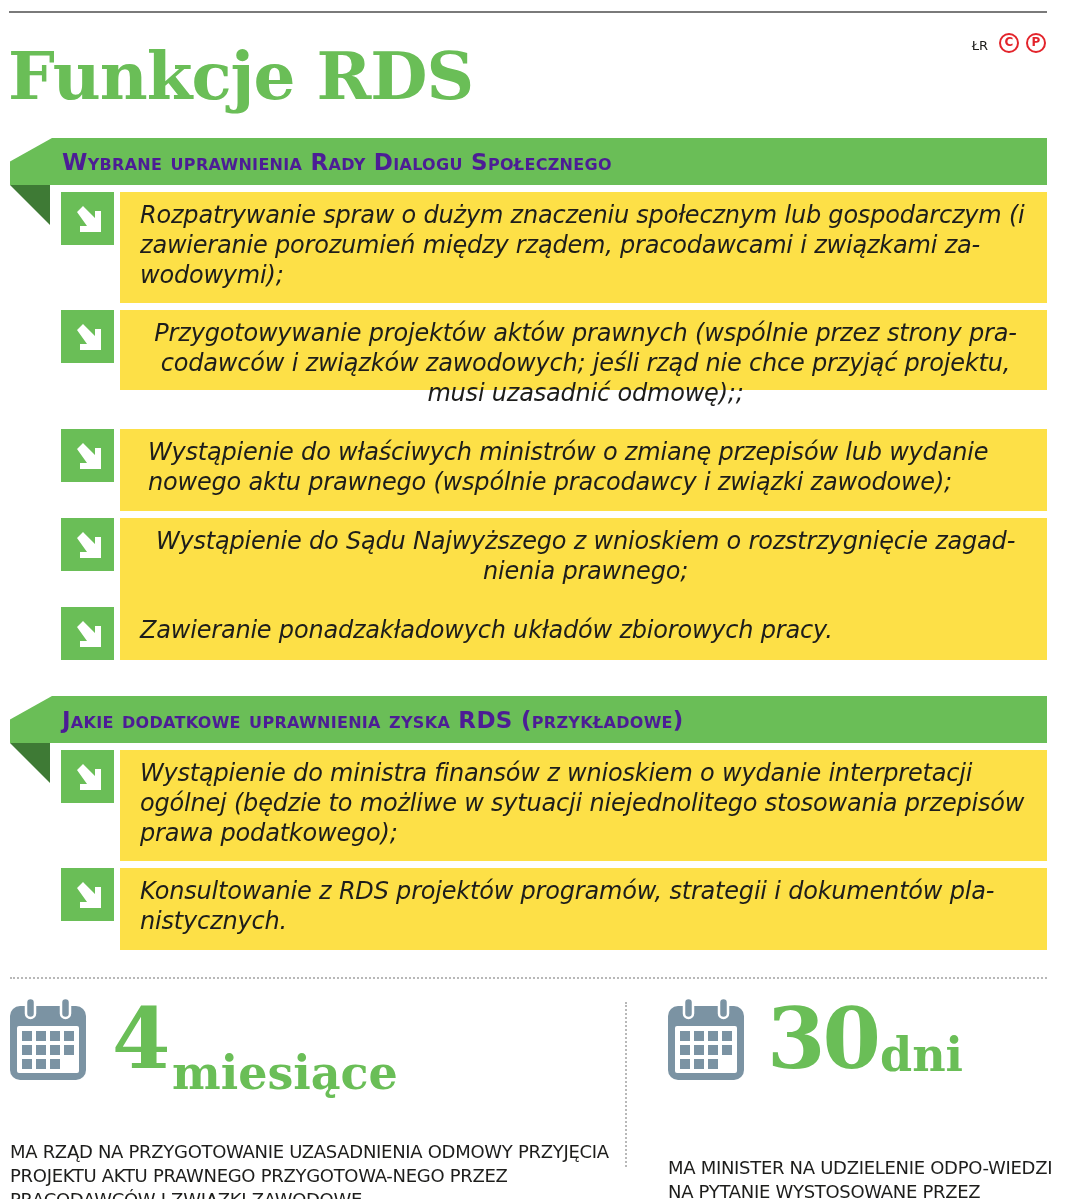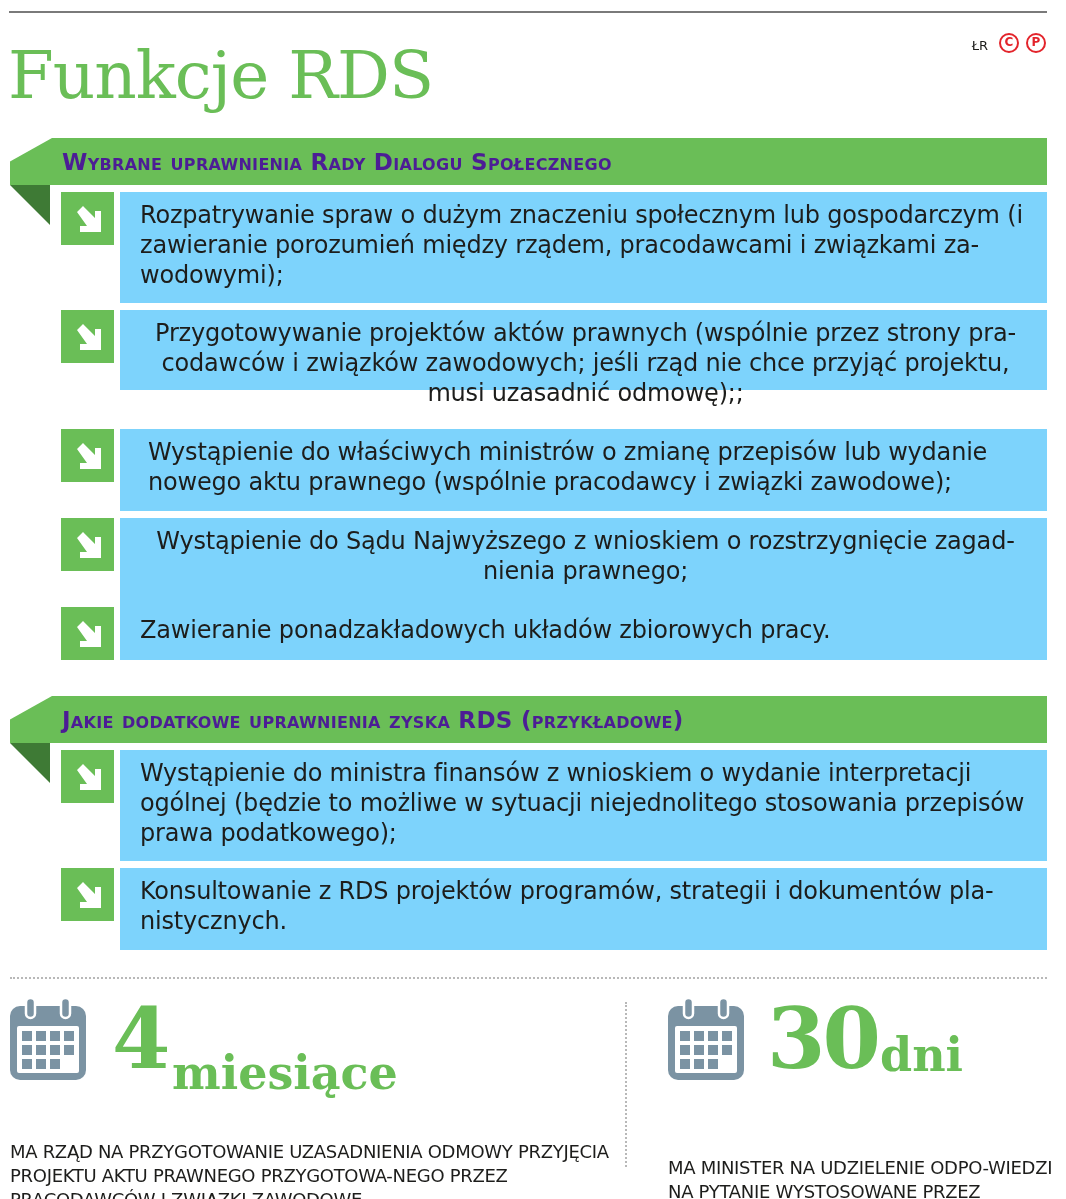--- a/index.html
+++ b/index.html
@@ -3,21 +3,21 @@
   <meta charset="utf-8">
   <style>
     * { box-sizing: border-box; margin: 0; padding: 0; }
     html, body { width: 1066px; height: 1199px; background: #ffffff; overflow: hidden; }
     body { position: relative; font-family: "DejaVu Sans", sans-serif; color: #1d1d1b; }
 
     .top-rule { position: absolute; left: 9px; top: 11px; width: 1038px; height: 2px; background: #7a7a7a; }
 
     .title {
       position: absolute; left: 8px; top: 36px;
-      font-family: "DejaVu Serif", serif; font-weight: normal;
+      font-family: "DejaVu Serif", serif; font-weight: bold;
       font-size: 66px; line-height: 80px; color: #6abe57; letter-spacing: -1px;
     }
     .credits { position: absolute; right: 20px; top: 32px; display: flex; align-items: center; gap: 7px; }
     .credits .author { font-size: 13px; color: #1d1d1b; margin-right: 4px; margin-top: 6px; }
     .credits .cp {
       width: 20px; height: 20px; border: 2.5px solid #e3242b; border-radius: 50%;
       color: #e3242b; font-weight: bold; font-size: 12px; line-height: 15px; text-align: center;
       font-family: "DejaVu Sans", sans-serif;
     }
 
@@ -36,23 +36,23 @@
       color: #4c1d95; font-weight: bold; font-size: 23px; font-variant: small-caps; letter-spacing: 0.3px;
       white-space: nowrap;
     }
     .items { position: absolute; left: 0; width: 1066px; }
     .item { position: absolute; left: 0; width: 1066px; }
     .item .arrow-box {
       position: absolute; left: 61px; top: 0; width: 53px; height: 53px; background: #6abe57;
       display: flex; align-items: center; justify-content: center;
     }
     .item .text-box {
-      position: absolute; left: 120px; top: 0; width: 927px; background: #7dd3fc;
+      position: absolute; left: 120px; top: 0; width: 927px; background: #fde047;
       padding: 8px 16px 8px 20px;
-      font-size: 24px; line-height: 30px; color: #1d1d1b; letter-spacing: -0.2px;
+      font-size: 24px; line-height: 30px; color: #1d1d1b; letter-spacing: -0.2px; font-style: italic;
     }
 
     .dotted-h { position: absolute; left: 10px; top: 977px; width: 1037px; height: 0; border-top: 2px dotted #b8b8b8; }
     .dotted-v { position: absolute; left: 625px; top: 1002px; width: 0; height: 165px; border-left: 2px dotted #b8b8b8; }
 
     .stat { position: absolute; }
     .cal { position: absolute; width: 78px; height: 86px; }
     .stat-num {
       position: absolute; font-family: "DejaVu Serif", serif; font-weight: bold; color: #6abe57;
       font-size: 84px; line-height: 90px; letter-spacing: -3px;

